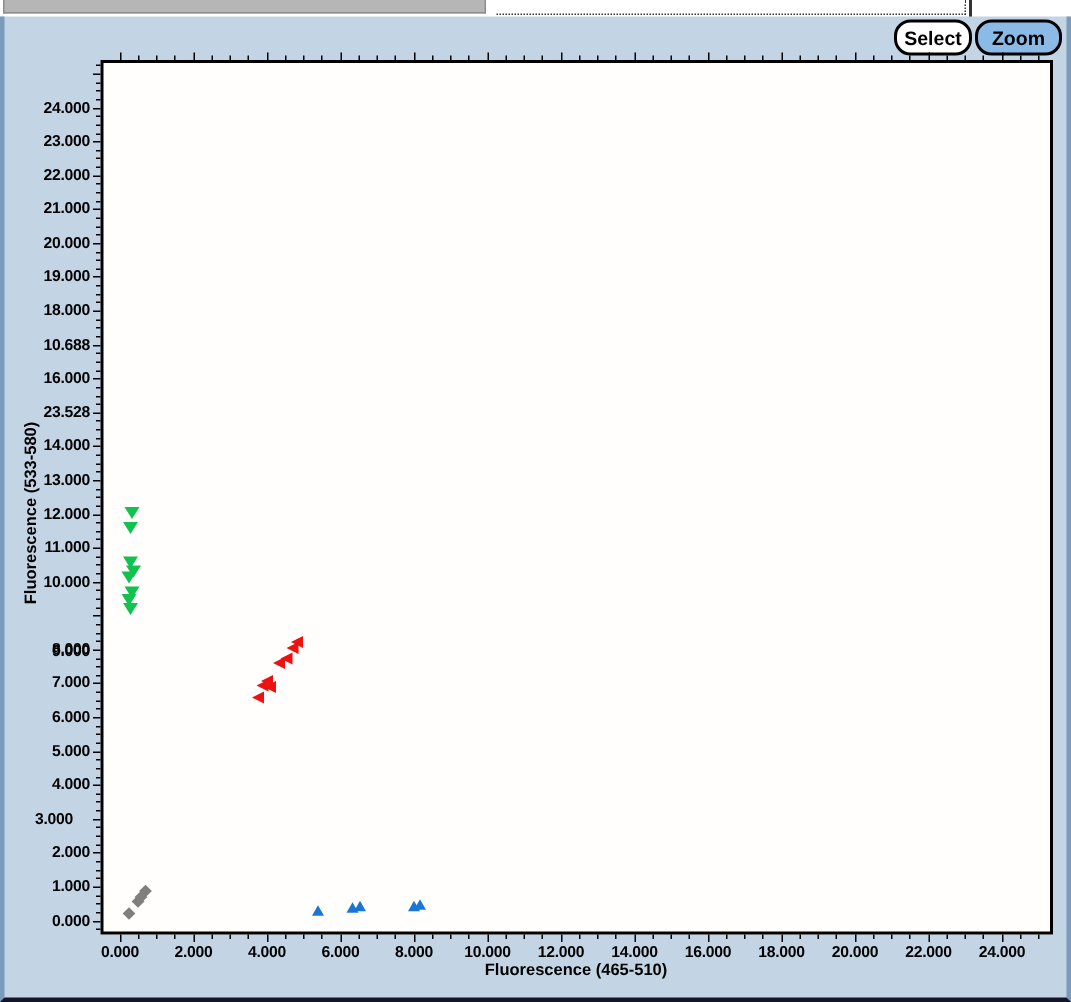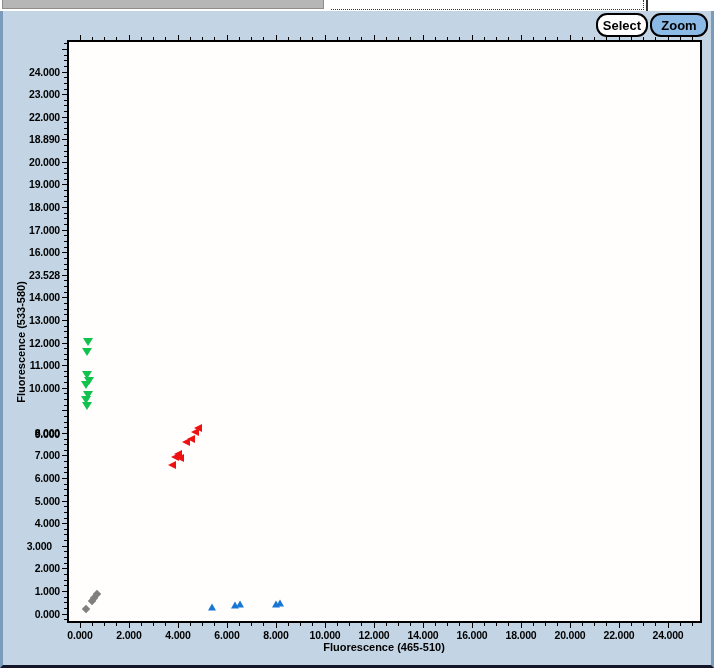--- a/index.html
+++ b/index.html
@@ -208,21 +208,21 @@
       <div class="tick-label ylab" style="left: 12px; top: 584.921px;">1.000</div>
       <div class="tick" style="left: 64px; top: 585.276px; width: 3px; height: 1px;"></div>
       <div class="tick" style="left: 64px; top: 579.632px; width: 3px; height: 1px;"></div>
       <div class="tick" style="left: 64px; top: 573.987px; width: 3px; height: 1px;"></div>
       <div class="tick" style="left: 62px; top: 568.342px; width: 5px; height: 1px;"></div>
       <div class="tick-label ylab" style="left: 12px; top: 562.342px;">2.000</div>
       <div class="tick" style="left: 64px; top: 562.697px; width: 3px; height: 1px;"></div>
       <div class="tick" style="left: 64px; top: 557.052px; width: 3px; height: 1px;"></div>
       <div class="tick" style="left: 64px; top: 551.407px; width: 3px; height: 1px;"></div>
       <div class="tick" style="left: 62px; top: 545.763px; width: 5px; height: 1px;"></div>
-      <div class="tick-label ylab" style="left: 4px; top: 539.763px;">3.000</div>
+      <div class="tick-label ylab" style="left: 12px; top: 539.763px; text-align: center;">3.000</div>
       <div class="tick" style="left: 64px; top: 540.118px; width: 3px; height: 1px;"></div>
       <div class="tick" style="left: 64px; top: 534.473px; width: 3px; height: 1px;"></div>
       <div class="tick" style="left: 64px; top: 528.828px; width: 3px; height: 1px;"></div>
       <div class="tick" style="left: 62px; top: 523.183px; width: 5px; height: 1px;"></div>
       <div class="tick-label ylab" style="left: 12px; top: 517.183px;">4.000</div>
       <div class="tick" style="left: 64px; top: 517.539px; width: 3px; height: 1px;"></div>
       <div class="tick" style="left: 64px; top: 511.894px; width: 3px; height: 1px;"></div>
       <div class="tick" style="left: 64px; top: 506.249px; width: 3px; height: 1px;"></div>
       <div class="tick" style="left: 62px; top: 500.604px; width: 5px; height: 1px;"></div>
       <div class="tick-label ylab" style="left: 12px; top: 494.604px;">5.000</div>
@@ -278,41 +278,41 @@
       <div class="tick-label ylab" style="left: 12px; top: 268.812px;">23.528</div>
       <div class="tick" style="left: 64px; top: 269.167px; width: 3px; height: 1px;"></div>
       <div class="tick" style="left: 64px; top: 263.522px; width: 3px; height: 1px;"></div>
       <div class="tick" style="left: 64px; top: 257.877px; width: 3px; height: 1px;"></div>
       <div class="tick" style="left: 62px; top: 252.232px; width: 5px; height: 1px;"></div>
       <div class="tick-label ylab" style="left: 12px; top: 246.232px;">16.000</div>
       <div class="tick" style="left: 64px; top: 246.587px; width: 3px; height: 1px;"></div>
       <div class="tick" style="left: 64px; top: 240.943px; width: 3px; height: 1px;"></div>
       <div class="tick" style="left: 64px; top: 235.298px; width: 3px; height: 1px;"></div>
       <div class="tick" style="left: 62px; top: 229.653px; width: 5px; height: 1px;"></div>
-      <div class="tick-label ylab" style="left: 12px; top: 223.653px;">17.000</div>
+      <div class="tick-label ylab" style="left: 12px; top: 223.653px;">10.688</div>
       <div class="tick" style="left: 64px; top: 224.008px; width: 3px; height: 1px;"></div>
       <div class="tick" style="left: 64px; top: 218.363px; width: 3px; height: 1px;"></div>
       <div class="tick" style="left: 64px; top: 212.719px; width: 3px; height: 1px;"></div>
       <div class="tick" style="left: 62px; top: 207.074px; width: 5px; height: 1px;"></div>
       <div class="tick-label ylab" style="left: 12px; top: 201.074px;">18.000</div>
       <div class="tick" style="left: 64px; top: 201.429px; width: 3px; height: 1px;"></div>
       <div class="tick" style="left: 64px; top: 195.784px; width: 3px; height: 1px;"></div>
       <div class="tick" style="left: 64px; top: 190.139px; width: 3px; height: 1px;"></div>
       <div class="tick" style="left: 62px; top: 184.494px; width: 5px; height: 1px;"></div>
       <div class="tick-label ylab" style="left: 12px; top: 178.494px;">19.000</div>
       <div class="tick" style="left: 64px; top: 178.85px; width: 3px; height: 1px;"></div>
       <div class="tick" style="left: 64px; top: 173.205px; width: 3px; height: 1px;"></div>
       <div class="tick" style="left: 64px; top: 167.56px; width: 3px; height: 1px;"></div>
       <div class="tick" style="left: 62px; top: 161.915px; width: 5px; height: 1px;"></div>
       <div class="tick-label ylab" style="left: 12px; top: 155.915px;">20.000</div>
       <div class="tick" style="left: 64px; top: 156.27px; width: 3px; height: 1px;"></div>
       <div class="tick" style="left: 64px; top: 150.626px; width: 3px; height: 1px;"></div>
       <div class="tick" style="left: 64px; top: 144.981px; width: 3px; height: 1px;"></div>
       <div class="tick" style="left: 62px; top: 139.336px; width: 5px; height: 1px;"></div>
-      <div class="tick-label ylab" style="left: 12px; top: 133.336px;">18.890</div>
+      <div class="tick-label ylab" style="left: 12px; top: 133.336px;">21.000</div>
       <div class="tick" style="left: 64px; top: 133.691px; width: 3px; height: 1px;"></div>
       <div class="tick" style="left: 64px; top: 128.046px; width: 3px; height: 1px;"></div>
       <div class="tick" style="left: 64px; top: 122.401px; width: 3px; height: 1px;"></div>
       <div class="tick" style="left: 62px; top: 116.757px; width: 5px; height: 1px;"></div>
       <div class="tick-label ylab" style="left: 12px; top: 110.757px;">22.000</div>
       <div class="tick" style="left: 64px; top: 111.112px; width: 3px; height: 1px;"></div>
       <div class="tick" style="left: 64px; top: 105.467px; width: 3px; height: 1px;"></div>
       <div class="tick" style="left: 64px; top: 99.8222px; width: 3px; height: 1px;"></div>
       <div class="tick" style="left: 62px; top: 94.1774px; width: 5px; height: 1px;"></div>
       <div class="tick-label ylab" style="left: 12px; top: 88.1774px;">23.000</div>

